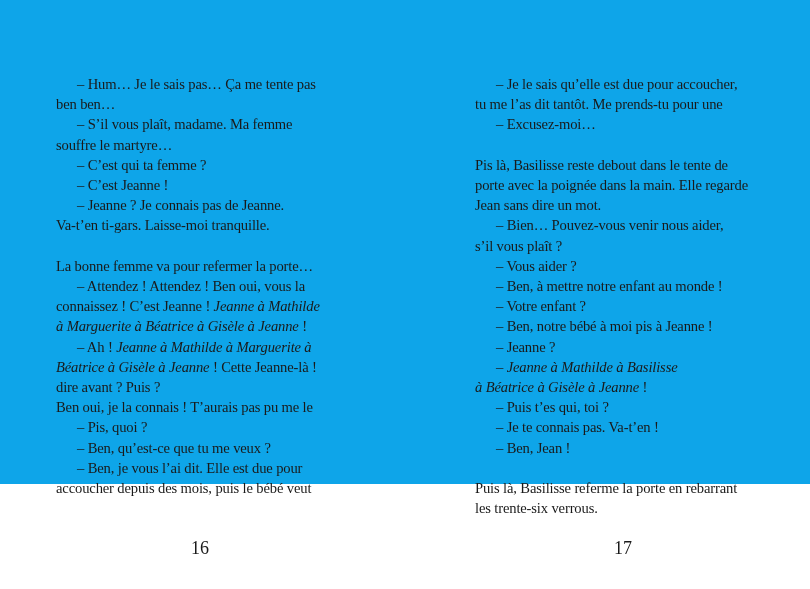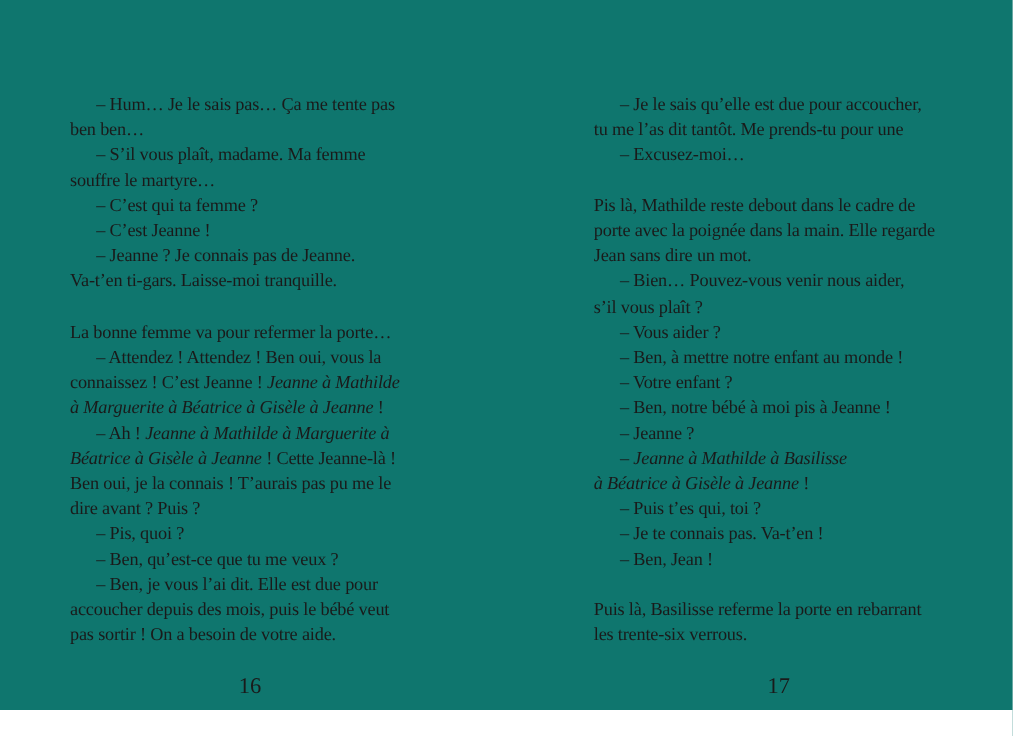--- a/index.html
+++ b/index.html
@@ -10,22 +10,22 @@
   body {
     width: 810px;
     height: 589px;
     overflow: hidden;
     font-family: "Liberation Serif", "DejaVu Serif", serif;
     color: #1a1a1a;
   }
   .book-spread {
     position: relative;
     width: 810px;
-    height: 568px;
-    background: #0f766e;
+    height: 484px;
+    background: #0ea5e9;
   }
   .page {
     position: absolute;
     top: 0;
     height: 589px;
     box-sizing: border-box;
   }
   .page-left  { left: 56px;  width: 278px; }
   .page-right { left: 475px; width: 292px; }
 
@@ -92,50 +92,49 @@
           <span class="line">La bonne femme va pour refermer la porte…</span>
         </p>
         <p class="para">
           <span class="line indent"><span>– Attendez ! Attendez ! Ben oui, vous la</span></span>
           <span class="line"><span>connaissez ! C’est Jeanne ! </span><span class="it">Jeanne à Mathilde</span></span>
           <span class="line"><span class="it">à Marguerite à Béatrice à Gisèle à Jeanne</span><span> !</span></span>
         </p>
         <p class="para">
           <span class="line indent"><span>– Ah ! </span><span class="it">Jeanne à Mathilde à Marguerite à</span></span>
           <span class="line"><span class="it">Béatrice à Gisèle à Jeanne</span><span> ! Cette Jeanne-là !</span></span>
+          <span class="line"><span>dire avant ? Puis ?</span></span>
           <span class="line"><span>Ben oui, je la connais ! T’aurais pas pu me le</span></span>
-          <span class="line"><span>dire avant ? Puis ?</span></span>
         </p>
         <p class="para">
           <span class="line indent">– Pis, quoi ?</span>
         </p>
         <p class="para">
           <span class="line indent">– Ben, qu’est-ce que tu me veux ?</span>
         </p>
         <p class="para">
           <span class="line indent">– Ben, je vous l’ai dit. Elle est due pour</span>
           <span class="line">accoucher depuis des mois, puis le bébé veut</span>
-          <span class="line">pas sortir ! On a besoin de votre aide.</span>
         </p>
       </div>
     <div class="folio folio-left">16</div>
   </div>
 
   <div class="page page-right">
     <div class="text-column" id="right-col">
         <p class="para">
           <span class="line indent">– Je le sais qu’elle est due pour accoucher,</span>
           <span class="line">tu me l’as dit tantôt. Me prends-tu pour une</span>
         </p>
         <p class="para">
           <span class="line indent">– Excusez-moi…</span>
         </p>
         <div class="para-break"></div>
         <p class="para">
-          <span class="line">Pis là, Mathilde reste debout dans le cadre de</span>
+          <span class="line">Pis là, Basilisse reste debout dans le tente de</span>
           <span class="line">porte avec la poignée dans la main. Elle regarde</span>
           <span class="line">Jean sans dire un mot.</span>
         </p>
         <p class="para">
           <span class="line indent">– Bien… Pouvez-vous venir nous aider,</span>
           <span class="line">s’il vous plaît ?</span>
         </p>
         <p class="para">
           <span class="line indent">– Vous aider ?</span>
         </p>

